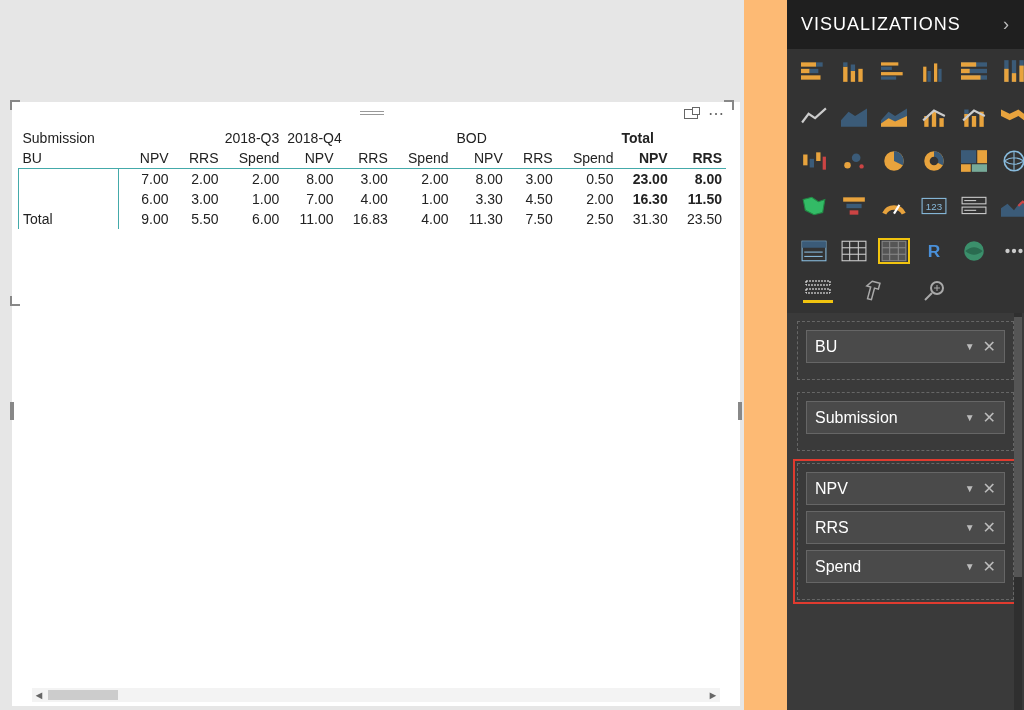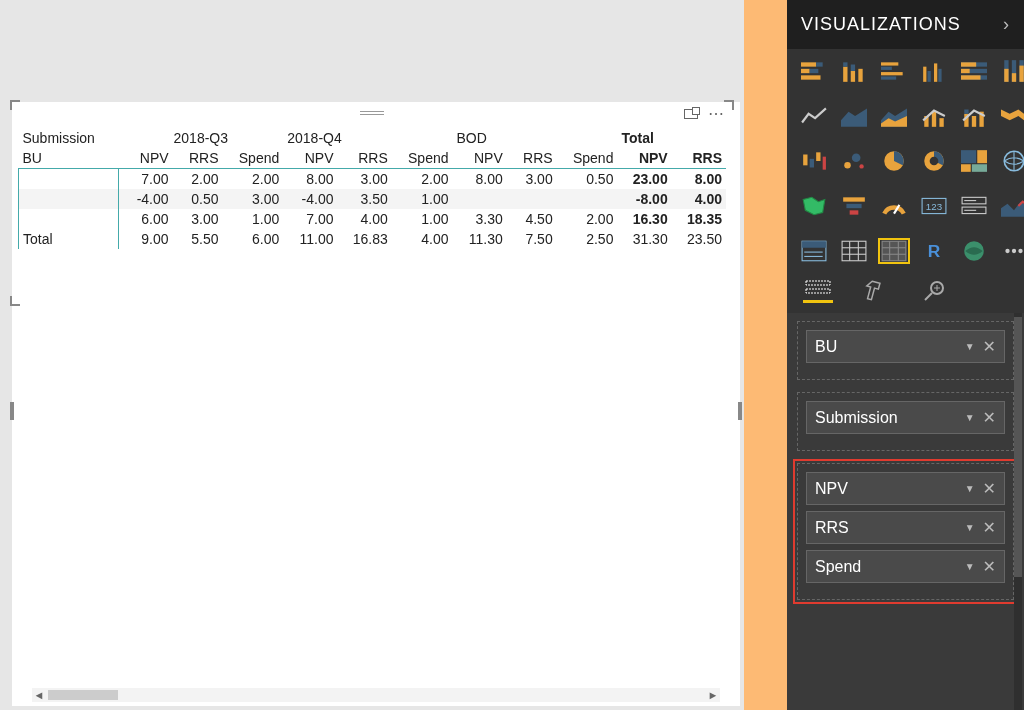--- a/index.html
+++ b/index.html
@@ -86,21 +86,21 @@
               <col style="width:56px">
             <col style="width:50px">
               <col style="width:46px">
               <col style="width:56px">
             <col style="width:50px">
               <col style="width:50px">
           </colgroup>
           <thead>
             <tr>
               <th class="lbl">Submission</th>
-              <th colspan="3" style="text-align:center">2018-Q3</th>
+              <th colspan="3" style="text-align:right">2018-Q3</th>
               <th colspan="3" style="text-align:left">2018-Q4</th>
               <th colspan="3" style="text-align:left">BOD</th>
               <th colspan="2" class="bold" style="text-align:left">Total</th>
             </tr>
             <tr>
               <th class="lbl">BU</th>
               <th>NPV</th>
               <th>RRS</th>
               <th>Spend</th>
               <th>NPV</th>
@@ -121,47 +121,33 @@
               <td>2.00</td>
               <td>8.00</td>
               <td>3.00</td>
               <td>2.00</td>
               <td>8.00</td>
               <td>3.00</td>
               <td>0.50</td>
               <td class="bold">23.00</td>
               <td class="bold">8.00</td>
             </tr>
-            <tr style="background:#f4f4f4">
-              <td class="lbl row-dim vline"></td>
-              <td class="vline">-4.00</td>
-              <td>0.50</td>
-              <td>3.00</td>
-              <td>-4.00</td>
-              <td>3.50</td>
-              <td>1.00</td>
-              <td></td>
-              <td></td>
-              <td></td>
-              <td class="bold">-8.00</td>
-              <td class="bold">4.00</td>
-            </tr>
             <tr>
               <td class="lbl row-dim vline"></td>
               <td class="vline">6.00</td>
               <td>3.00</td>
               <td>1.00</td>
               <td>7.00</td>
               <td>4.00</td>
               <td>1.00</td>
               <td>3.30</td>
               <td>4.50</td>
               <td>2.00</td>
               <td class="bold">16.30</td>
-              <td class="bold">18.35</td>
+              <td class="bold">11.50</td>
             </tr>
             <tr class="bold">
               <td class="lbl vline">Total</td>
               <td class="vline">9.00</td>
               <td>5.50</td>
               <td>6.00</td>
               <td>11.00</td>
               <td>16.83</td>
               <td>4.00</td>
               <td>11.30</td>

